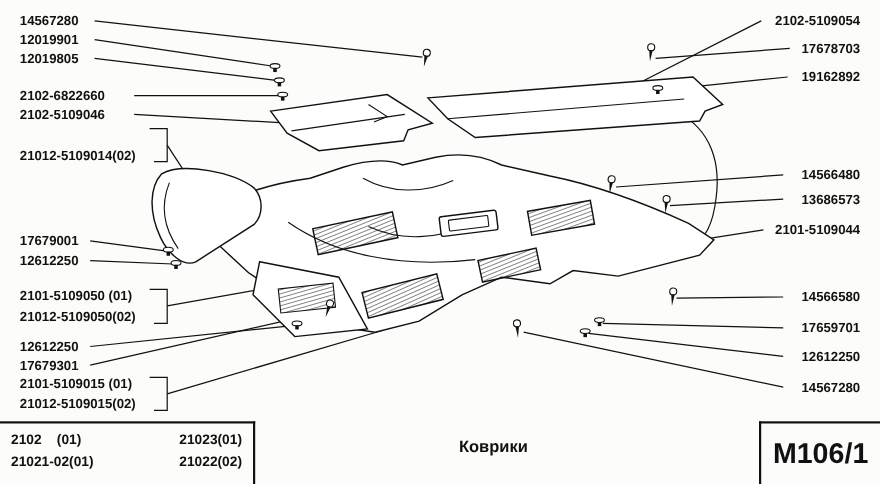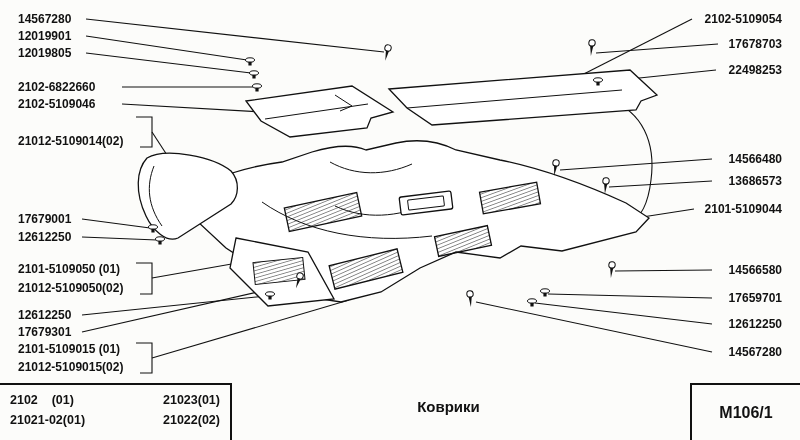--- a/index.html
+++ b/index.html
@@ -28,21 +28,21 @@
   }
   .footer-left .mrow{display:flex;justify-content:space-between;margin-bottom:6px;white-space:pre;}
   .footer-title{
     position:absolute;left:207px;right:110px;top:398px;z-index:6;
     text-align:center;font-weight:bold;font-size:15px;
   }
   .footer-right{
     position:absolute;right:0;top:383px;width:110px;height:57px;z-index:6;
     border-top:2px solid #111;border-left:2px solid #111;box-sizing:border-box;
     display:flex;align-items:center;justify-content:center;
-    font-weight:bold;font-size:16px;
+    font-weight:bold;font-size:26px;
   }
 </style>
 </head>
 <body>
 
 <div class="page">
 
   <svg class="diagram-svg" width="800" height="440" viewBox="0 0 800 440">
     <defs>
       <pattern id="hatch" width="3.5" height="3.5" patternUnits="userSpaceOnUse" patternTransform="rotate(80)">
@@ -198,21 +198,21 @@
   <div class="lbl left" style="top:230px">12612250</div>
   <div class="lbl left" style="top:262px">2101-5109050 (01)</div>
   <div class="lbl left" style="top:281px">21012-5109050(02)</div>
   <div class="lbl left" style="top:308px">12612250</div>
   <div class="lbl left" style="top:325px">17679301</div>
   <div class="lbl left" style="top:342px">2101-5109015 (01)</div>
   <div class="lbl left" style="top:360px">21012-5109015(02)</div>
 
   <div class="lbl right" style="top:12px">2102-5109054</div>
   <div class="lbl right" style="top:37px">17678703</div>
-  <div class="lbl right" style="top:63px">22498253</div>
+  <div class="lbl right" style="top:63px">19162892</div>
   <div class="lbl right" style="top:152px">14566480</div>
   <div class="lbl right" style="top:174px">13686573</div>
   <div class="lbl right" style="top:202px">2101-5109044</div>
   <div class="lbl right" style="top:263px">14566580</div>
   <div class="lbl right" style="top:291px">17659701</div>
   <div class="lbl right" style="top:317px">12612250</div>
   <div class="lbl right" style="top:345px">14567280</div>
 
   <div class="footer-left">
     <div class="mrow">

